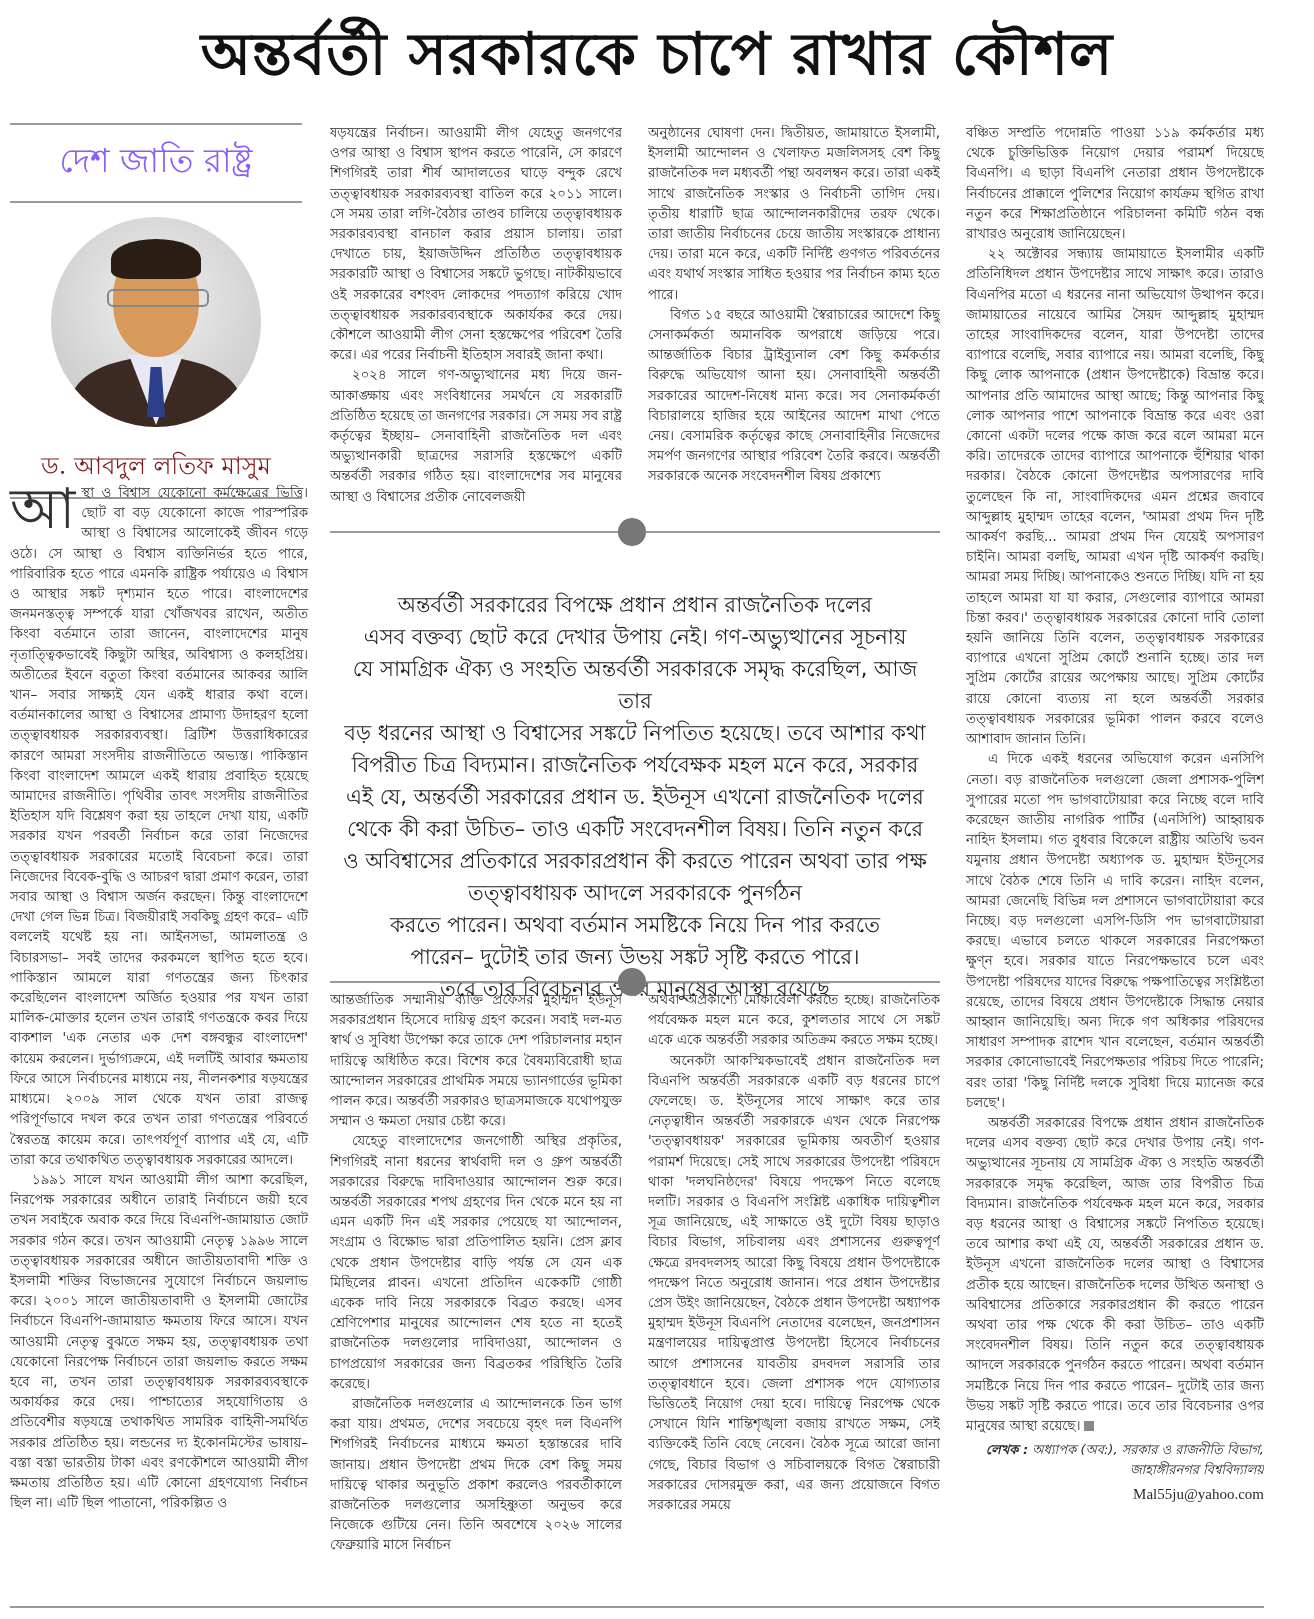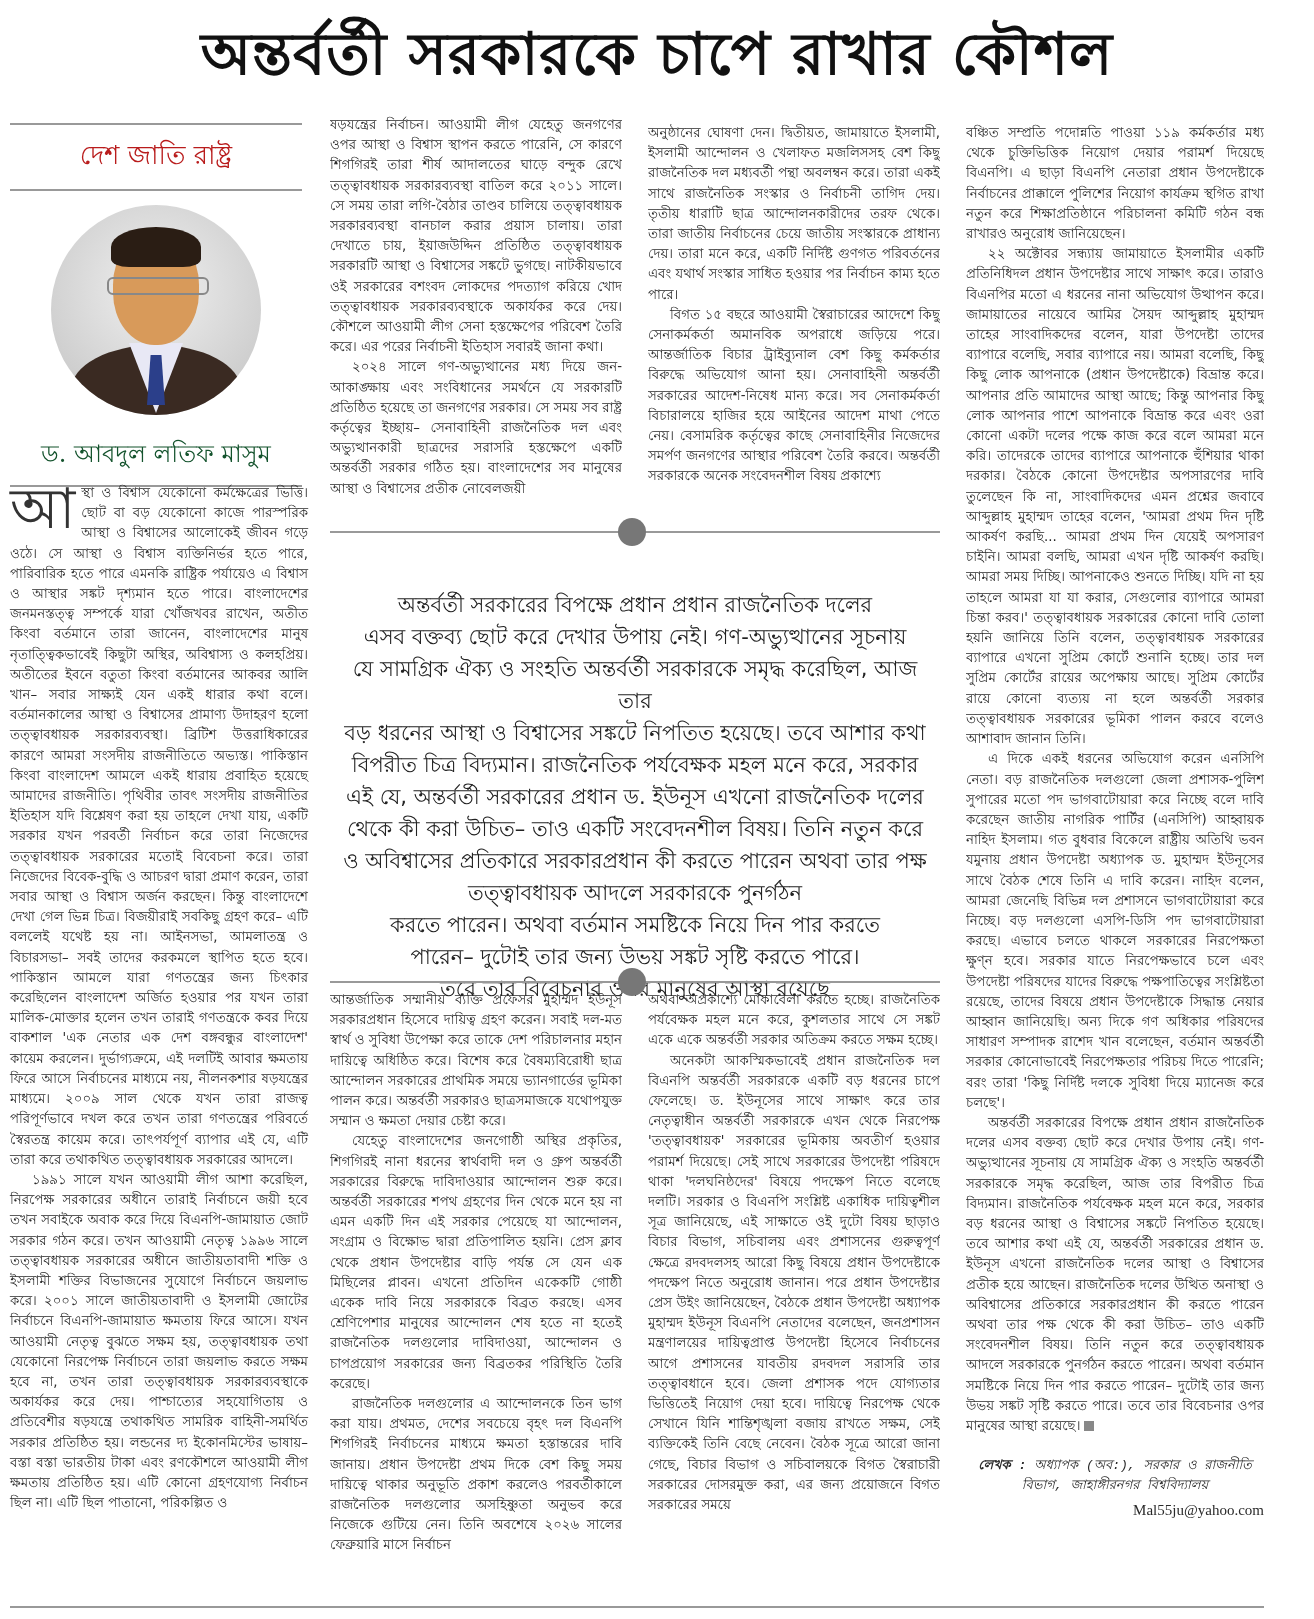--- a/index.html
+++ b/index.html
@@ -4,46 +4,46 @@
 <style>
   html, body { margin:0; padding:0; background:#ffffff; }
   body { width:1314px; height:1619px; position:relative; overflow:hidden;
          font-family:"DejaVu Sans", sans-serif; color:#222; }
   .headline { position:absolute; left:0; top:10px; width:1314px; text-align:center;
               font-family:"DejaVu Serif", serif; font-size:58px; font-weight:bold; letter-spacing:1px; color:#111; }
   .col { position:absolute; font-size:13.3px; line-height:20.2px; text-align:justify; color:#2a2a2a; }
   .col p { margin:0; text-indent:22px; }
   .col p.noindent { text-indent:0; }
   .c1 { left:10px; top:483px; width:298px; height:1120px; }
-  .c2 { left:330px; top:115px; width:292px; height:392px; overflow:hidden; }
+  .c2 { left:330px; top:123px; width:292px; height:392px; overflow:hidden; }
   .c3 { left:648px; top:123px; width:292px; height:392px; overflow:hidden; }
   .c4 { left:966px; top:123px; width:298px; height:1440px; overflow:hidden; }
   .c2b { left:330px; top:990px; width:292px; height:605px; overflow:hidden; }
   .c3b { left:648px; top:990px; width:292px; height:605px; overflow:hidden; }
   .section-box { position:absolute; left:10px; top:123px; width:292px; }
   .rule { height:2px; background:#999; width:100%; }
-  .section-title { font-family:"DejaVu Serif", serif; font-size:26px; text-align:center; padding:10px 0 10px; color:#b91c1c; }
+  .section-title { font-family:"DejaVu Serif", serif; font-size:33px; text-align:center; padding:10px 0 10px; color:#8b5cf6; }
   .photo { width:210px; height:210px; border-radius:50%; margin:14px auto 16px;
            background:radial-gradient(circle at 50% 40%, #f0f0f0 0%, #cfcfcf 70%, #bdbdbd 100%);
            position:relative; overflow:hidden; }
   .face { position:absolute; left:62px; top:30px; width:86px; height:110px; border-radius:45% 45% 48% 48%;
           background:#d89a5a; }
   .hair { position:absolute; left:60px; top:22px; width:90px; height:40px; border-radius:50% 50% 20% 20%; background:#2a1d14; }
   .glasses { position:absolute; left:56px; top:72px; width:98px; height:14px; border:2px solid #888; border-radius:6px; }
   .suit { position:absolute; left:20px; top:140px; width:170px; height:90px; background:#3a2a22; border-radius:50% 50% 0 0; }
   .shirt { position:absolute; left:78px; top:138px; width:54px; height:70px; background:#e8e8f5; clip-path:polygon(0 0,100% 0,50% 100%); }
   .tie { position:absolute; left:96px; top:150px; width:18px; height:50px; background:#2b3f8a; clip-path:polygon(20% 0,80% 0,100% 100%,0 100%); }
-  .author-name { font-family:"DejaVu Serif", serif; font-size:24px; text-align:center; padding:4px 0 10px; color:#14532d; }
+  .author-name { font-family:"DejaVu Serif", serif; font-size:24px; text-align:center; padding:4px 0 10px; color:#7f1d1d; }
   .dropcap { float:left; font-family:"DejaVu Serif", serif; font-size:56px; line-height:52px; margin:0 6px 0 0; color:#333; }
   .divider { position:absolute; left:330px; width:610px; height:2px; background:#999; }
   .dot { position:absolute; width:28px; height:28px; border-radius:50%; background:#777; }
   .pull { position:absolute; left:335px; top:589px; width:600px; text-align:center;
           font-size:21px; line-height:32px; color:#222; font-family:"DejaVu Sans", sans-serif; }
   .pull span { display:block; }
-  .byline { text-align:center; font-style:italic; font-size:13px; line-height:20px; margin-top:20px;font-family:Liberation Mono, monospace; }
+  .byline { text-align:right; font-style:italic; font-size:13px; line-height:20px; margin-top:4px; }
   .byline b { font-weight:bold; }
   .email { text-align:right; font-family:"Liberation Serif", serif; font-size:15px; margin-top:4px; }
   .bottom-rule { position:absolute; left:10px; top:1606px; width:1254px; height:2px; background:#999; }
   .endmark { display:inline-block; width:10px; height:10px; background:#888; vertical-align:middle; margin-left:4px; }
 </style>
 </head>
 <body>
 
 <div class="headline">অন্তর্বর্তী সরকারকে চাপে রাখার কৌশল</div>
 

